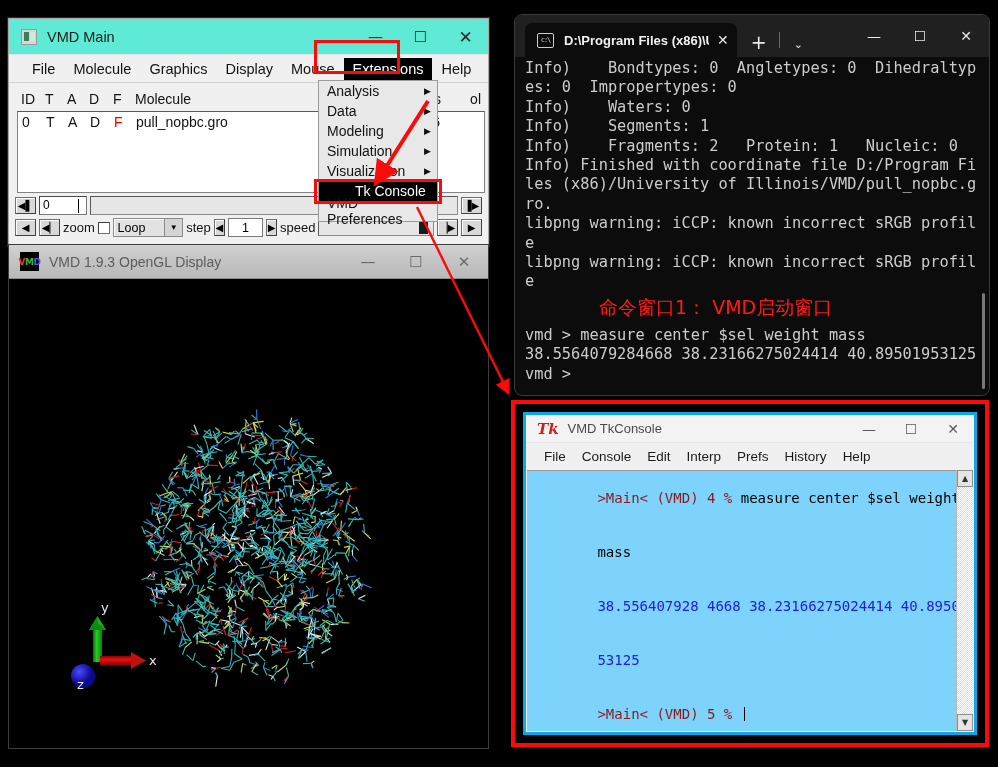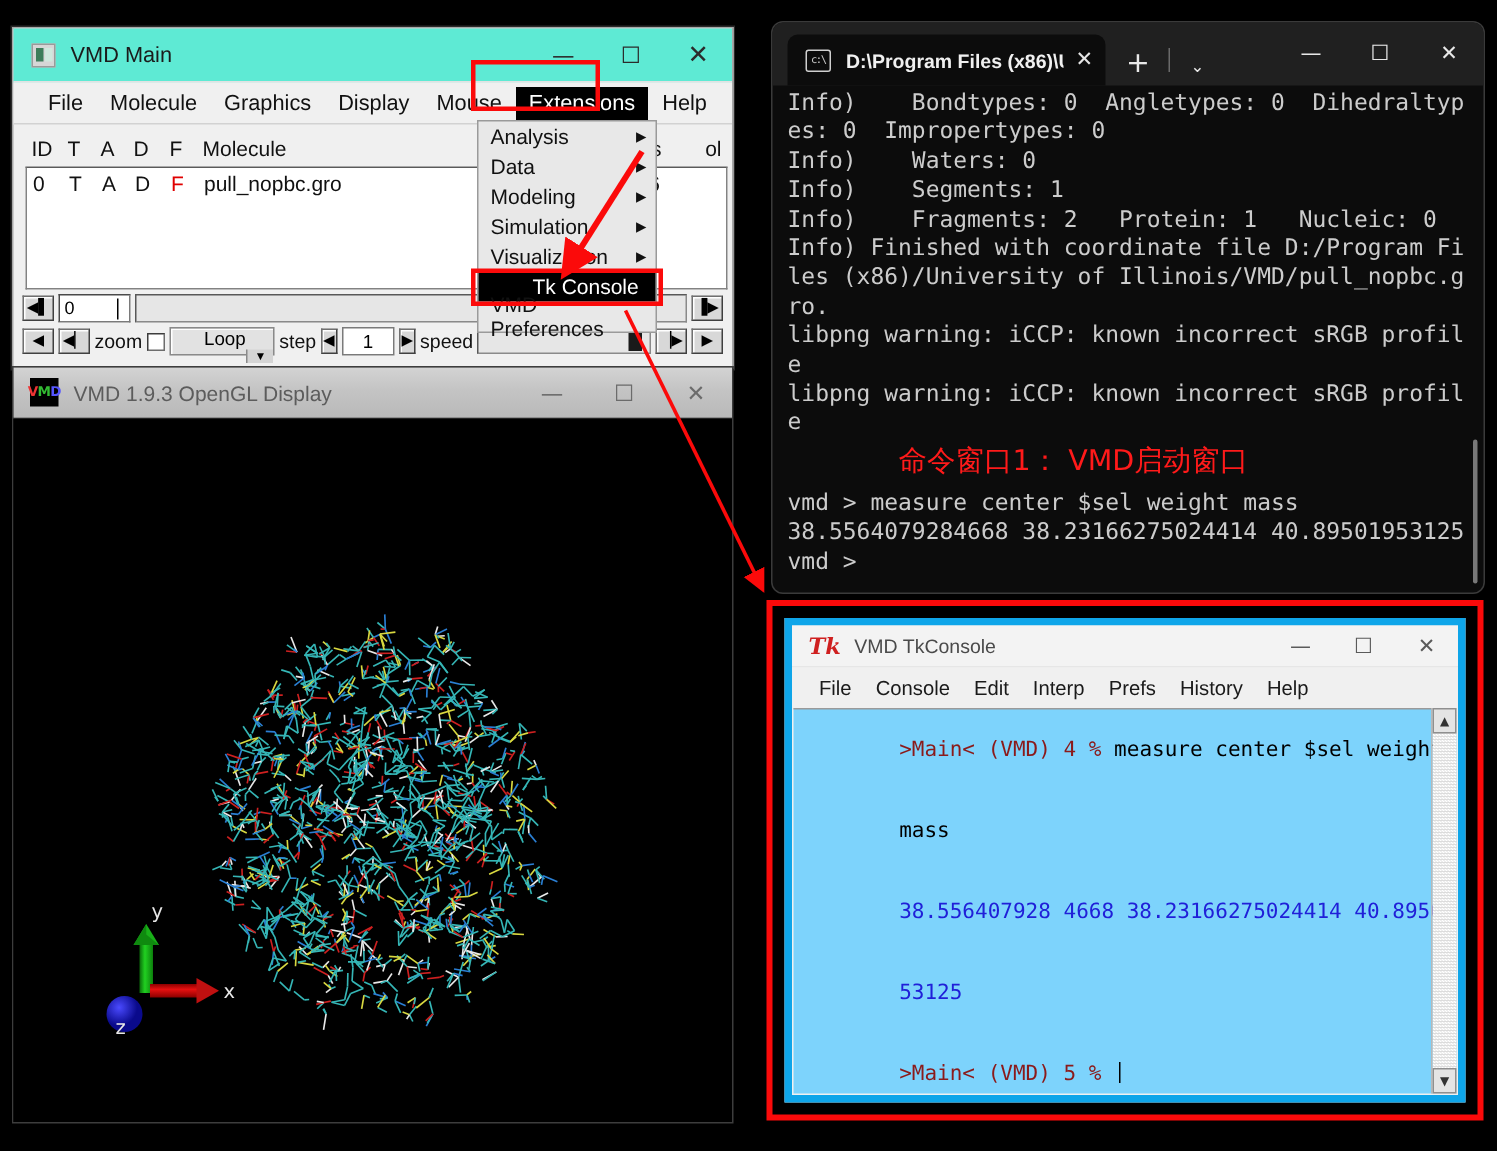--- a/index.html
+++ b/index.html
@@ -99,21 +99,21 @@
     position:absolute; top:1px; width:9px; height:15px; background:#1a1a1a;
   }
   .chk {
     width:12px; height:12px; background:#fff; border:1px solid #6d6d6d;
     border-top-color:#3d3d3d; border-left-color:#3d3d3d;
   }
   .lbl-sm { font-size:13px; color:#111; }
   .combo {
     width:72px; height:19px; background:#e2e2e2;
     border:1px solid #8a8a8a; box-shadow:inset 1px 1px 0 #fff;
-    display:flex; align-items:center; font-size:12.5px; color:#000; padding-left:4px;flex-direction:column;
+    display:flex; align-items:center; font-size:12.5px; color:#000; padding-left:4px;
   }
   .combo .arrow {
     margin-left:auto; width:18px; height:100%; background:#d4d4d4;
     border-left:1px solid #8a8a8a; display:flex; align-items:center; justify-content:center;
     font-size:8px;
   }
   .step-box {
     width:36px; height:19px; background:#fff; border:1px solid #7a7a7a;
     font-size:12.5px; color:#000; display:flex; align-items:center; justify-content:center;
   }
@@ -207,21 +207,21 @@
     white-space:pre; line-height:24px;
   }
 
   
   #tk-outer {
     position:absolute; left:511px; top:400px; width:478px; height:347px;
     border:4px solid #fb0a0a; background:#000;
   }
   #tk-win {
     position:absolute; left:8px; top:8px; right:8px; bottom:8px;
-    background:#f0f0f0; border:5px solid #0ea5e9;
+    background:#f0f0f0; border:3px solid #0ea5e9;
   }
   .tk-titlebar { height:28px; background:#f3f3f3; display:flex; align-items:center;
                  border-bottom:1px solid #e6e6e6; }
   .tk-ico { margin-left:11px; margin-right:9px; color:#cf1f1f; font-size:15px;
             font-weight:bold; font-style:italic; font-family:"DejaVu Serif", serif; }
   .tk-title { font-size:13px; color:#4a4a4a; }
   .tk-btns { margin-left:auto; display:flex; height:100%; }
   .tk-btn { width:42px; display:flex; align-items:center; justify-content:center;
             color:#5a5a5a; font-size:14px; font-family:"DejaVu Sans", sans-serif; }
   .tk-menubar { height:26px; display:flex; align-items:center; padding-left:10px;

